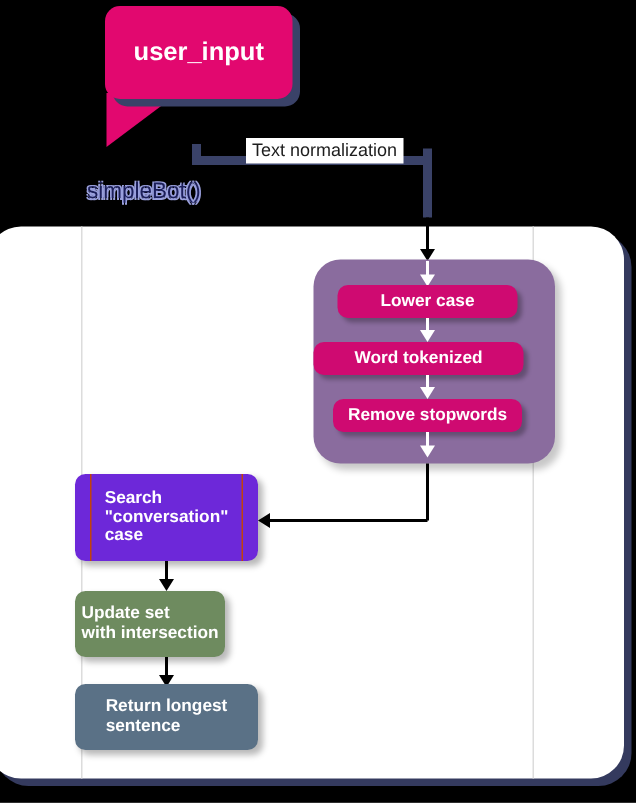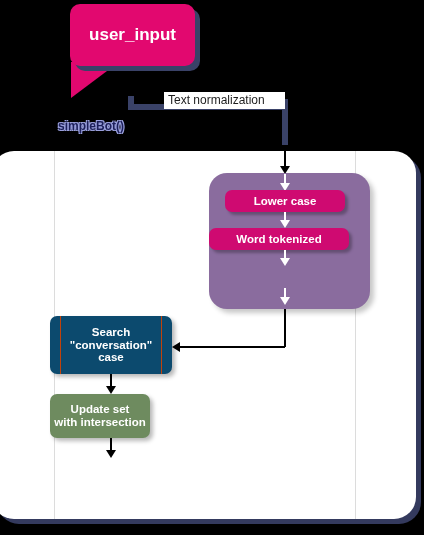--- a/index.html
+++ b/index.html
@@ -44,21 +44,20 @@
   .lane-divider.left  { left: 54px; }
   .lane-divider.right { left: 355px; }
 
   
   .node {
     position: absolute;
     box-sizing: border-box;
     display: flex;
     align-items: center;
     justify-content: center;
-    text-align: center;
     color: #ffffff;
     font-weight: bold;
     line-height: 1.12;
     border-radius: 7px;
   }
 
   
   .bubble {
     position: absolute;
     left: 70px;
@@ -102,32 +101,32 @@
   }
 
   
   .edge-label {
     position: absolute;
     left: 164px;
     top: 92px;
     background: #ffffff;
     color: #1d1d1d;
     font-size: 12px;
-    padding: 1px 20px 2px 4px;
+    padding: 1px 4px 2px 4px;
     white-space: nowrap;
     z-index: 6;
   }
 
   
   .group-title {
     position: absolute;
     left: 58px;
     top: 119px;
-    font-size: 12px;
-    font-weight: bold;
+    font-size: 15px;
+    font-weight: normal;
     color: #1c1f5a;
     text-shadow:
       -1px -1px 0 #9aa0dd,  1px -1px 0 #9aa0dd,
       -1px  1px 0 #9aa0dd,  1px  1px 0 #9aa0dd;
     z-index: 5;
   }
 
   
   .purple-group {
     position: absolute;
@@ -139,21 +138,21 @@
     border-radius: 18px;
     box-shadow: 4px 4px 5px rgba(0,0,0,0.22);
   }
 
   .pink {
     background: #cf0a71;
     box-shadow: 3px 3px 3px rgba(0,0,0,0.28);
     font-size: 11.5px;
   }
   .orange {
-    background: #0c4a6e;
+    background: #6d28d9;
     box-shadow: 3px 3px 4px rgba(0,0,0,0.28);
     font-size: 11.5px;
   }
   .orange .bar {
     position: absolute;
     top: 0; bottom: 0;
     width: 1px;
     background: #c2420b;
   }
   .orange .bar.l { left: 10px; }
@@ -240,20 +239,23 @@
   <div class="warrow-line" style="left:284px; top:212px; width:1.5px; height:13px;"></div>
   <div class="warrow-head-down" style="left:280px; top:220px;"></div>
 
   <div class="node pink" style="left:209px; top:228px; width:140px; height:22px;">
     <span>Word tokenized</span>
   </div>
 
   <div class="warrow-line" style="left:284px; top:250px; width:1.5px; height:13px;"></div>
   <div class="warrow-head-down" style="left:280px; top:258px;"></div>
 
+  <div class="node pink" style="left:222px; top:266px; width:126px; height:22px;">
+    <span>Remove stopwords</span>
+  </div>
 
   <div class="warrow-line" style="left:284px; top:288px; width:1.5px; height:14px;"></div>
   <div class="warrow-head-down" style="left:280px; top:297px;"></div>
 
   <div class="arrow-line" style="left:284px; top:309px; width:1.5px; height:38px;"></div>
   <div class="arrow-line" style="left:180px; top:346px; width:105px; height:1.5px;"></div>
   <div class="arrow-head-left" style="left:172px; top:342px;"></div>
 
   <div class="node orange" style="left:50px; top:316px; width:122px; height:58px;">
     <span class="bar l"></span>
@@ -271,14 +273,20 @@
   <div class="node green" style="left:50px; top:394px; width:100px; height:44px;">
     <span>
       <span>Update set</span><br>
       <span>with intersection</span>
     </span>
   </div>
 
   <div class="arrow-line" style="left:110px; top:438px; width:1.5px; height:16px;"></div>
   <div class="arrow-head-down" style="left:106px; top:450px;"></div>
 
+  <div class="node slate" style="left:50px; top:456px; width:122px; height:44px;">
+    <span>
+      <span>Return longest</span><br>
+      <span>sentence</span>
+    </span>
+  </div>
 
 </div>
 
 </body></html>

